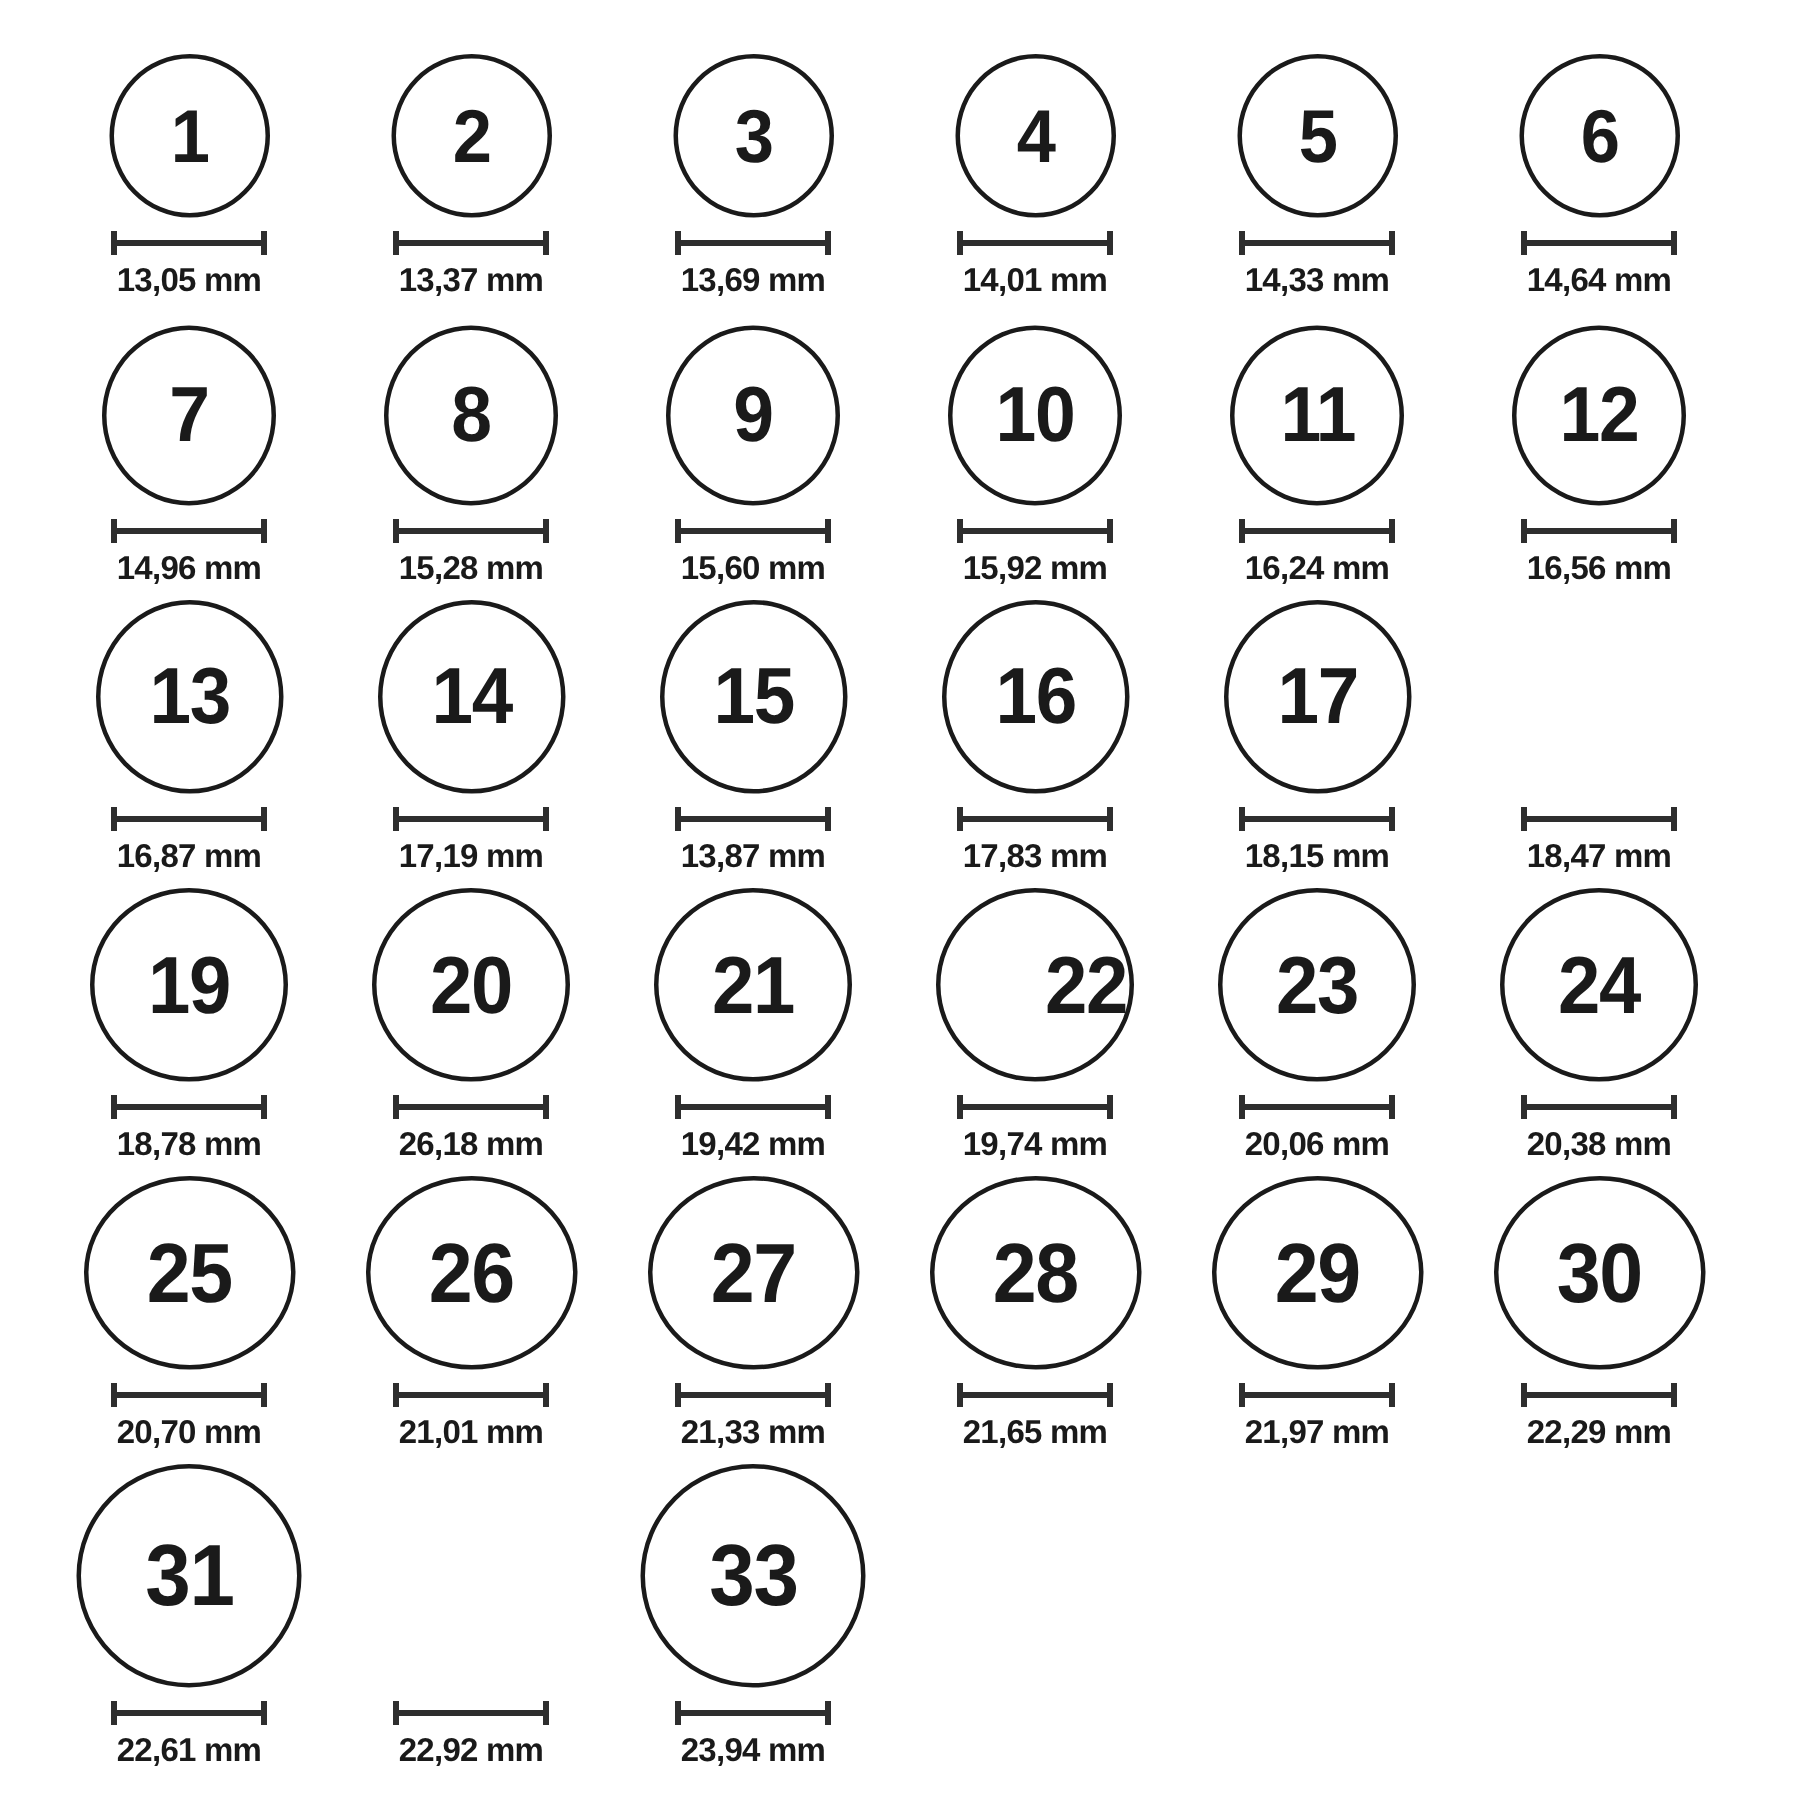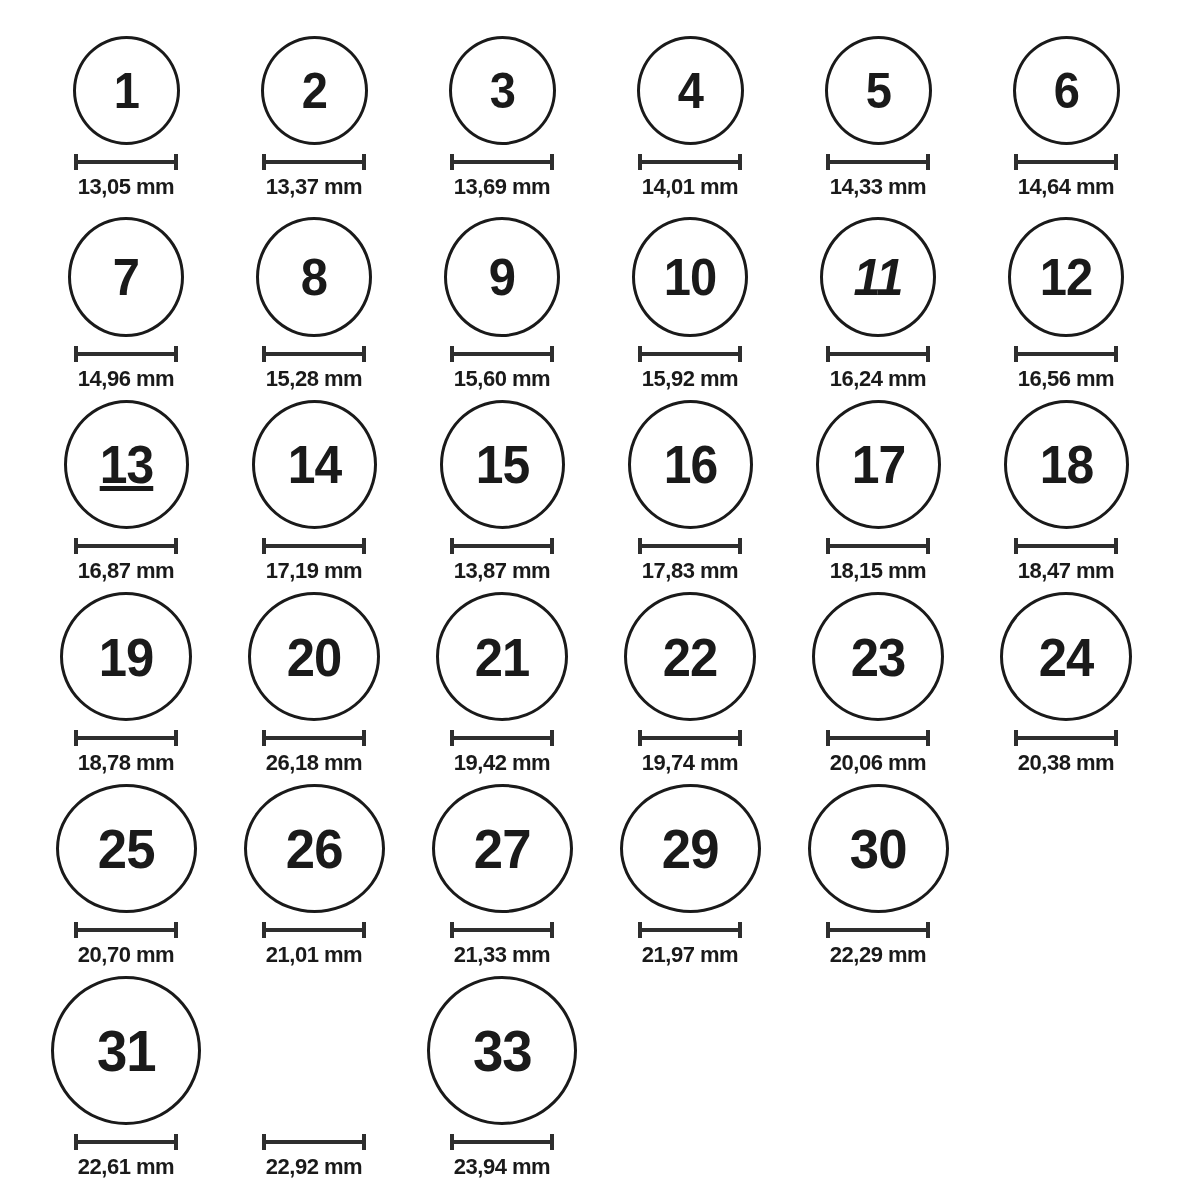--- a/index.html
+++ b/index.html
@@ -192,21 +192,21 @@
     </div>
     <div class="measure">
       <span class="cap"></span>
       <span class="bar"></span>
       <span class="cap"></span>
     </div>
     <div class="label">15,92 mm</div>
   </div>
 
   <div class="cell">
-    <div class="circle" style="width: 116px; height: 120px; font-style: italic;">
+    <div class="circle" style="width: 116px; height: 120px;">
       <span class="num" style="font-size: 52px;">11</span>
     </div>
     <div class="measure">
       <span class="cap"></span>
       <span class="bar"></span>
       <span class="cap"></span>
     </div>
     <div class="label">16,24 mm</div>
   </div>
 
@@ -217,21 +217,21 @@
     <div class="measure">
       <span class="cap"></span>
       <span class="bar"></span>
       <span class="cap"></span>
     </div>
     <div class="label">16,56 mm</div>
   </div>
 </div>
     <div class="row">
   <div class="cell">
-    <div class="circle" style="width: 125px; height: 129px; text-decoration: underline;">
+    <div class="circle" style="width: 125px; height: 129px;">
       <span class="num" style="font-size: 53px;">13</span>
     </div>
     <div class="measure">
       <span class="cap"></span>
       <span class="bar"></span>
       <span class="cap"></span>
     </div>
     <div class="label">16,87 mm</div>
   </div>
 
@@ -277,23 +277,20 @@
     </div>
     <div class="measure">
       <span class="cap"></span>
       <span class="bar"></span>
       <span class="cap"></span>
     </div>
     <div class="label">18,15 mm</div>
   </div>
 
   <div class="cell">
-    <div class="circle" style="width: 125px; height: 129px;">
-      <span class="num" style="font-size: 53px;">18</span>
-    </div>
     <div class="measure">
       <span class="cap"></span>
       <span class="bar"></span>
       <span class="cap"></span>
     </div>
     <div class="label">18,47 mm</div>
   </div>
 </div>
     <div class="row">
   <div class="cell">
@@ -326,21 +323,21 @@
     </div>
     <div class="measure">
       <span class="cap"></span>
       <span class="bar"></span>
       <span class="cap"></span>
     </div>
     <div class="label">19,42 mm</div>
   </div>
 
   <div class="cell">
-    <div class="circle" style="width: 132px; height: 137px;">
+    <div class="circle" style="width: 132px; height: 137px; justify-content: flex-end;">
       <span class="num" style="font-size: 54px;">22</span>
     </div>
     <div class="measure">
       <span class="cap"></span>
       <span class="bar"></span>
       <span class="cap"></span>
     </div>
     <div class="label">19,74 mm</div>
   </div>
 
@@ -398,20 +395,31 @@
       <span class="num" style="font-size: 56px;">27</span>
     </div>
     <div class="measure">
       <span class="cap"></span>
       <span class="bar"></span>
       <span class="cap"></span>
     </div>
     <div class="label">21,33 mm</div>
   </div>
 
+  <div class="cell">
+    <div class="circle" style="width: 141px; height: 146px;">
+      <span class="num" style="font-size: 56px;">28</span>
+    </div>
+    <div class="measure">
+      <span class="cap"></span>
+      <span class="bar"></span>
+      <span class="cap"></span>
+    </div>
+    <div class="label">21,65 mm</div>
+  </div>
 
   <div class="cell">
     <div class="circle" style="width: 141px; height: 146px;">
       <span class="num" style="font-size: 56px;">29</span>
     </div>
     <div class="measure">
       <span class="cap"></span>
       <span class="bar"></span>
       <span class="cap"></span>
     </div>

